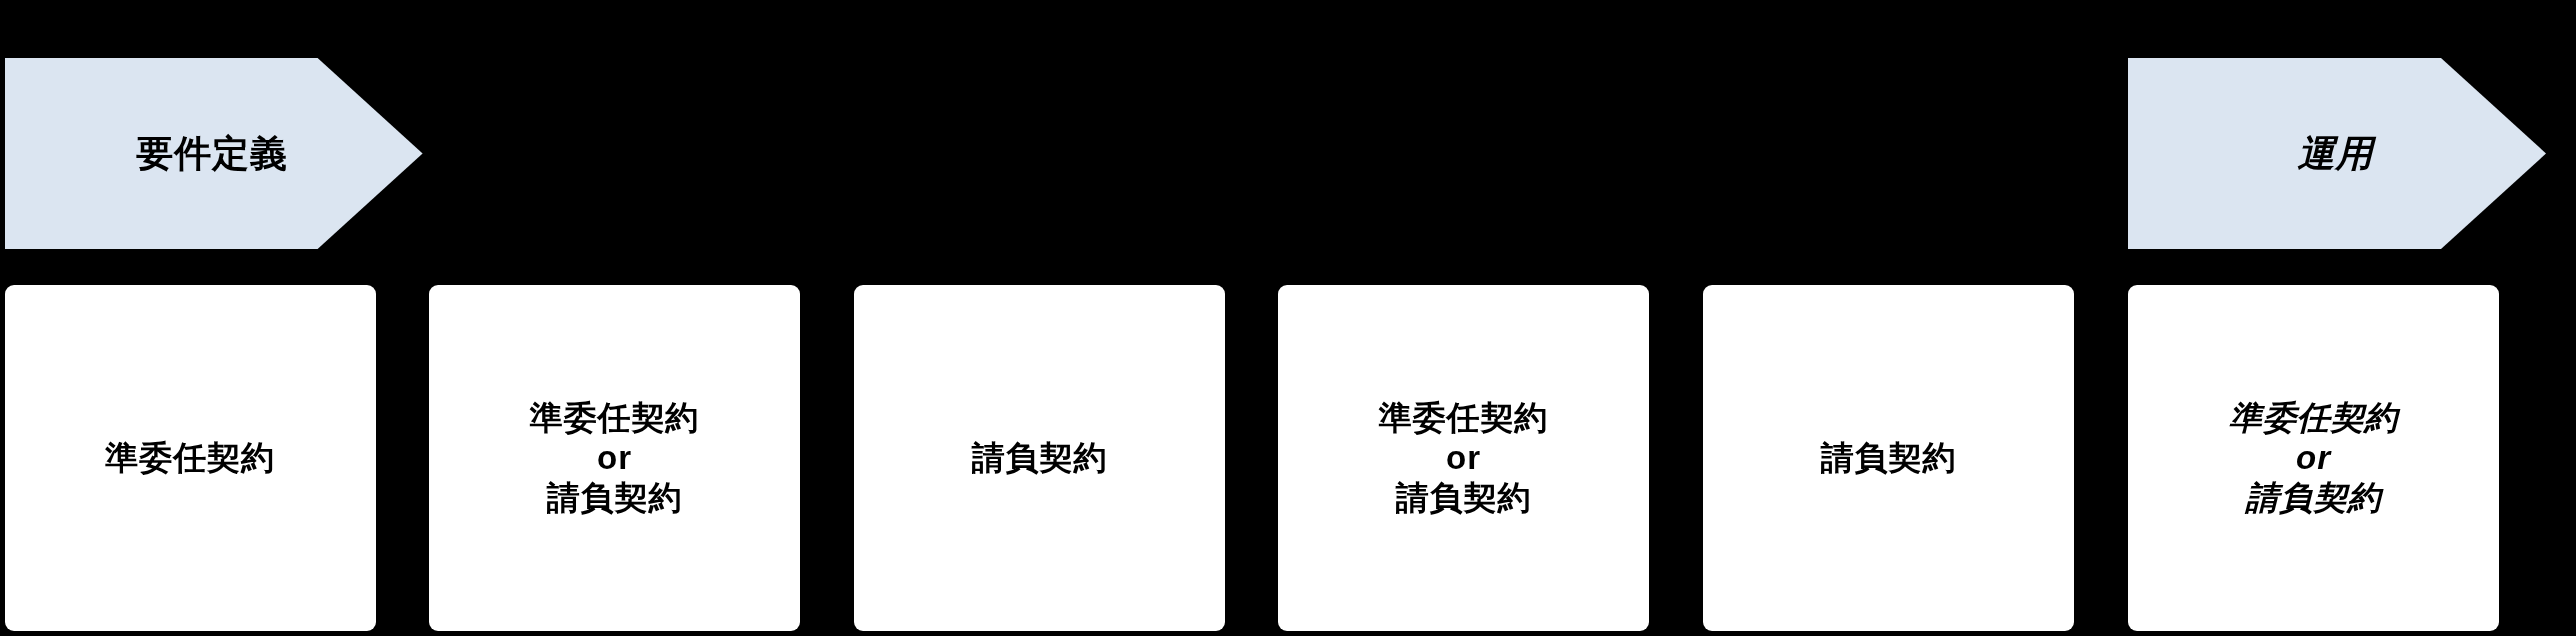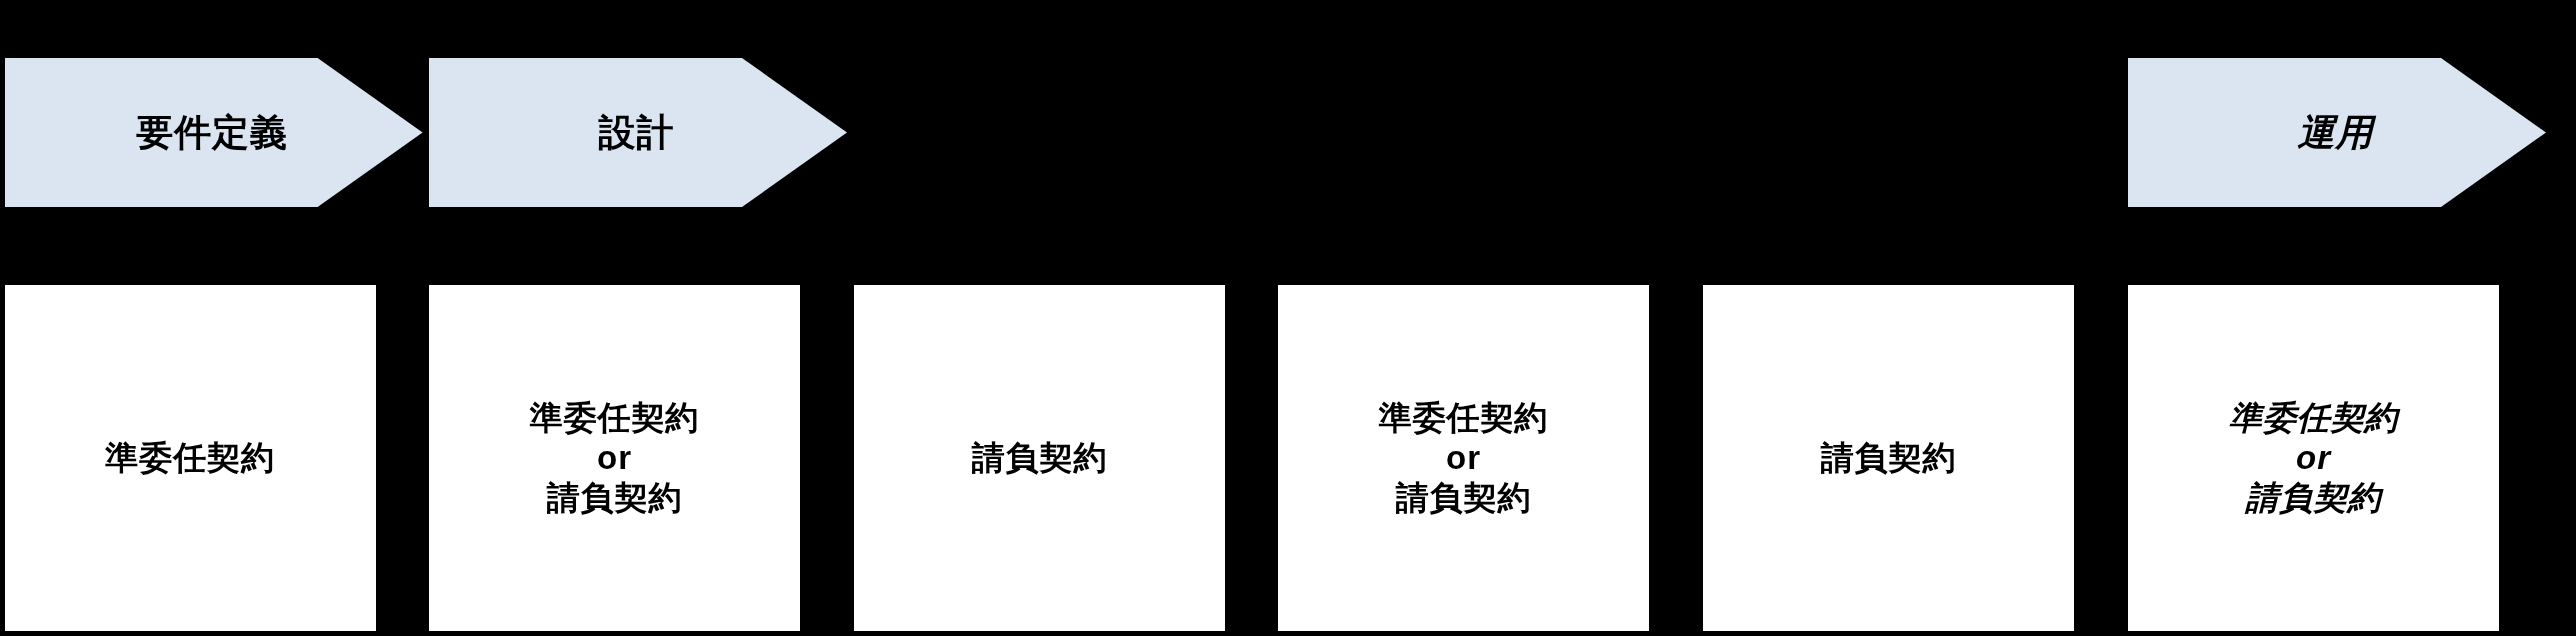--- a/index.html
+++ b/index.html
@@ -26,21 +26,21 @@
   .col-2 { left: 854px; }
   .col-3 { left: 1278px; }
   .col-4 { left: 1703px; }
   .col-5 { left: 2128px; font-style: italic; }
 
   .phase-arrow {
     position: absolute;
     top: 58px;
     left: 0;
     width: 418px;
-    height: 149px;
+    height: 191px;
     background: var(--arrow-fill, #dbe5f1);
     clip-path: polygon(0 0, calc(100% - 105px) 0, 100% 50%, calc(100% - 105px) 100%, 0 100%);
     display: flex;
     align-items: center;
     justify-content: center;
     padding-right: 37px;
     box-sizing: border-box;
     padding-left: 34px;
   }
   .arrow-label {
@@ -53,20 +53,21 @@
   .contract-box {
     position: absolute;
     top: 285px;
     left: 0;
     width: 371px;
     height: 346px;
     background: var(--box-fill, #ffffff);
     display: flex;
     align-items: center;
     justify-content: center;
+    border-radius: 9px;
   }
   .box-label {
     font-size: 33px;
     font-weight: bold;
     color: var(--text, #000000);
     letter-spacing: 0.9px;
     line-height: 1.22;
     text-align: center;
     white-space: pre-line;
   }
@@ -79,23 +80,20 @@
   <div class="column col-0">
     <div class="phase-arrow">
       <span class="arrow-label">要件定義</span>
     </div>
     <div class="contract-box">
       <span class="box-label">準委任契約</span>
     </div>
   </div>
 
   <div class="column col-1">
-    <div class="phase-arrow">
-      <span class="arrow-label">設計</span>
-    </div>
     <div class="contract-box">
       <span class="box-label">準委任契約
 or
 請負契約</span>
     </div>
   </div>
 
   <div class="column col-2">
     <div class="contract-box">
       <span class="box-label">請負契約</span>

